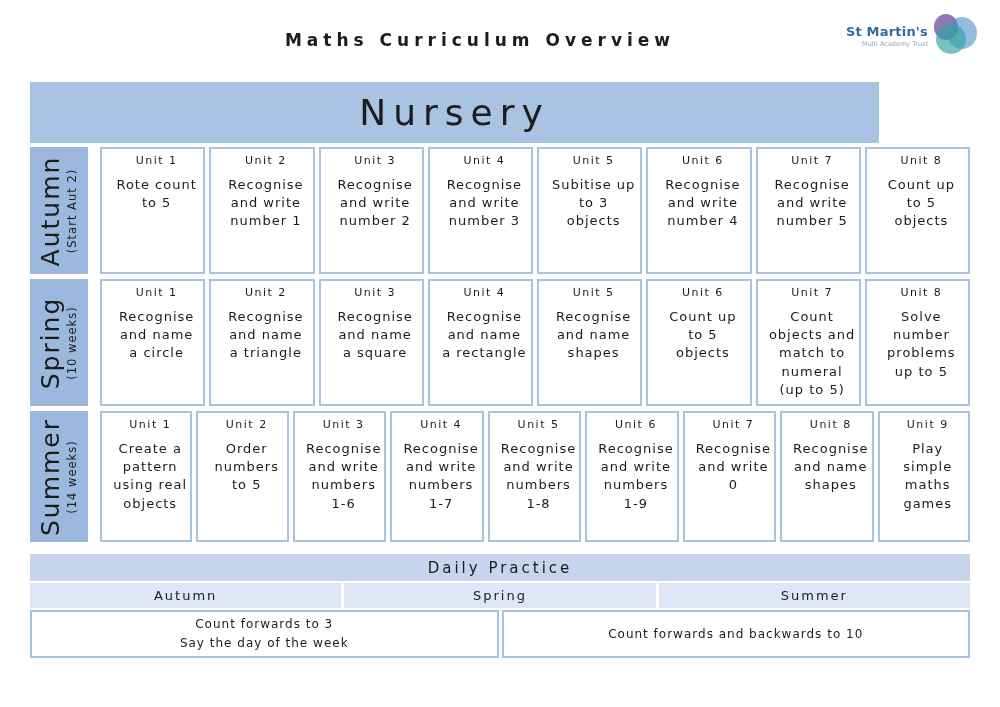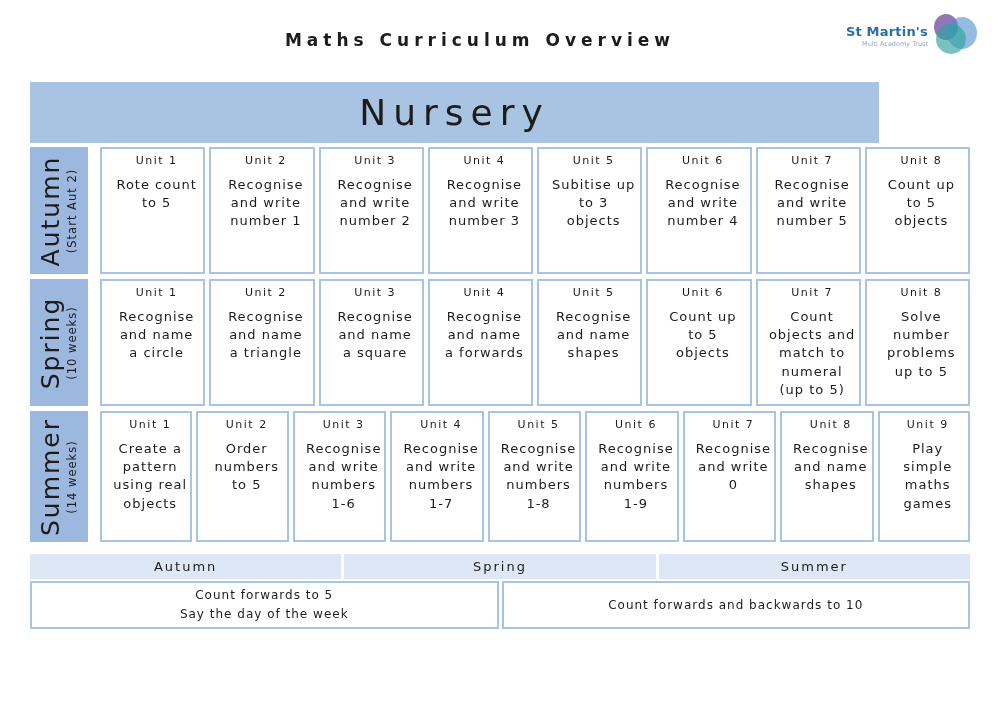--- a/index.html
+++ b/index.html
@@ -170,21 +170,21 @@
         <div class="unit-card">
           <div class="unit-num">Unit 2</div>
           <div class="unit-text">Recognise and name a triangle</div>
         </div>
         <div class="unit-card">
           <div class="unit-num">Unit 3</div>
           <div class="unit-text">Recognise and name a square</div>
         </div>
         <div class="unit-card">
           <div class="unit-num">Unit 4</div>
-          <div class="unit-text">Recognise and name a forwards</div>
+          <div class="unit-text">Recognise and name a rectangle</div>
         </div>
         <div class="unit-card">
           <div class="unit-num">Unit 5</div>
           <div class="unit-text">Recognise and name shapes</div>
         </div>
         <div class="unit-card">
           <div class="unit-num">Unit 6</div>
           <div class="unit-text">Count up to 5 objects</div>
         </div>
         <div class="unit-card">
@@ -241,28 +241,29 @@
         <div class="unit-card">
           <div class="unit-num">Unit 9</div>
           <div class="unit-text">Play simple maths games</div>
         </div>
       </div>
     </div>
 
   </div>
 
   <div class="dp">
+    <div class="dp-title">Daily Practice</div>
     <div class="dp-heads">
       <div class="dp-head">Autumn</div>
       <div class="dp-head">Spring</div>
       <div class="dp-head">Summer</div>
     </div>
     <div class="dp-cells">
       <div class="dp-cell">
-        <span>Count forwards to 5</span>
+        <span>Count forwards to 3</span>
         <span>Say the day of the week</span>
       </div>
       <div class="dp-cell">
         <span>Count forwards and backwards to 10</span>
         <span></span>
       </div>
     </div>
   </div>
 
 </div>

